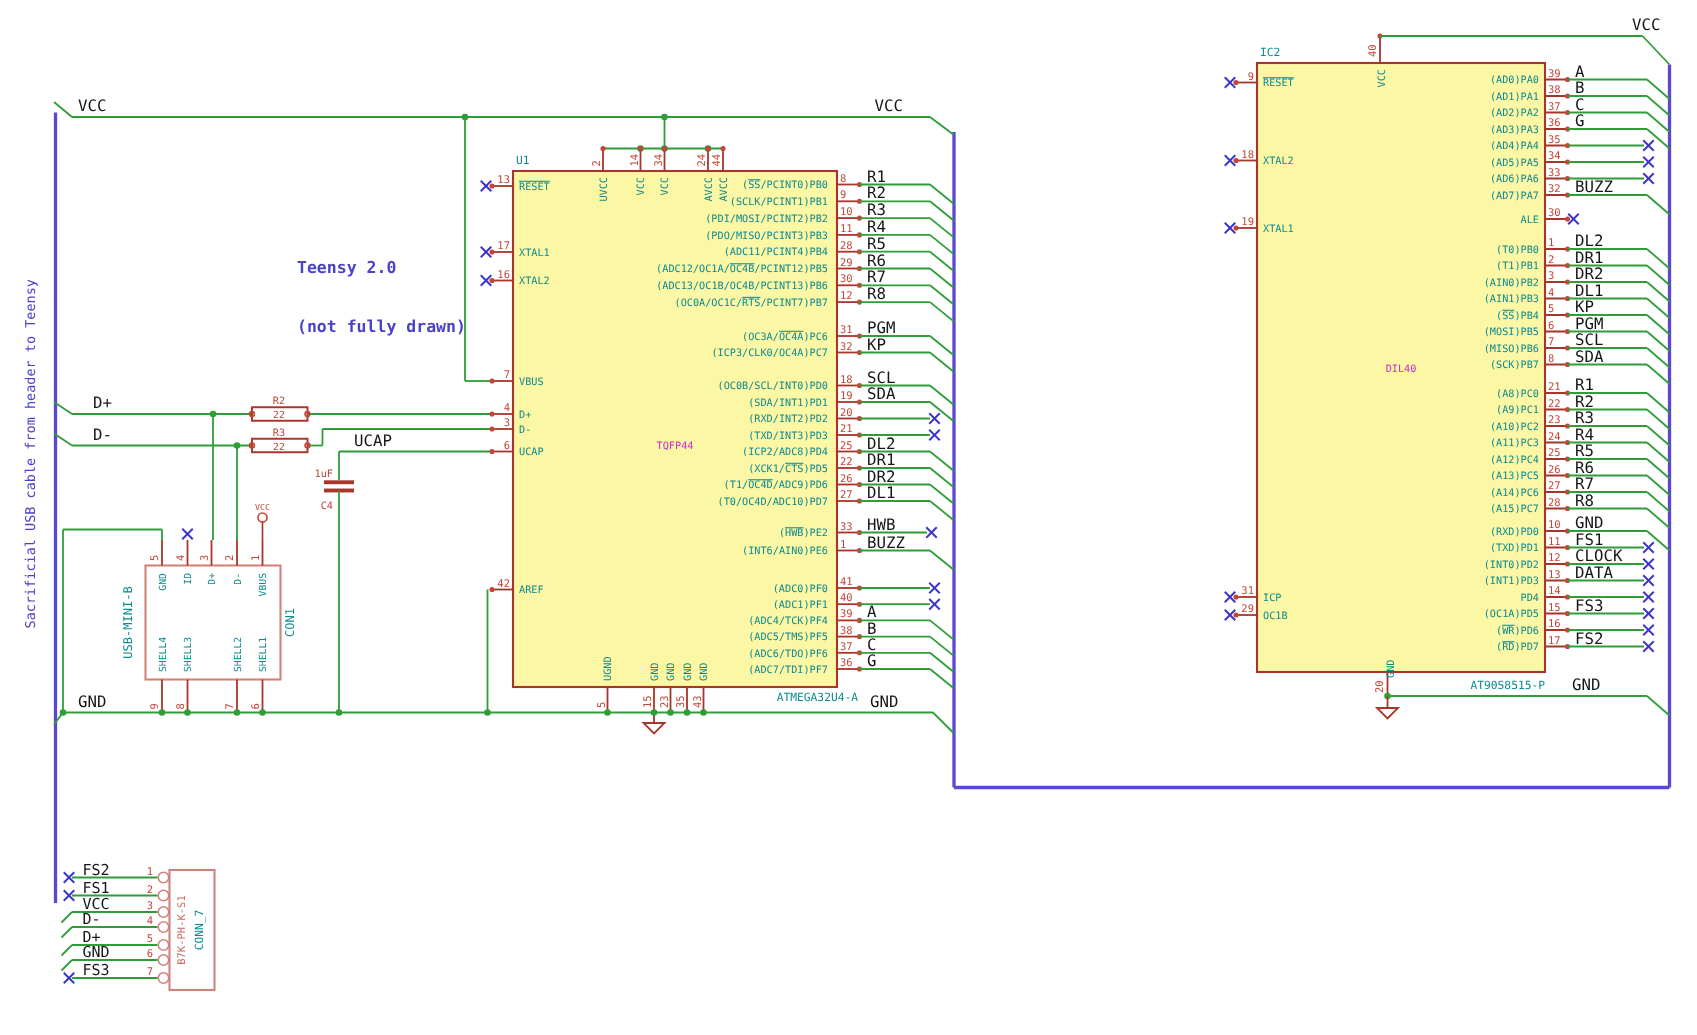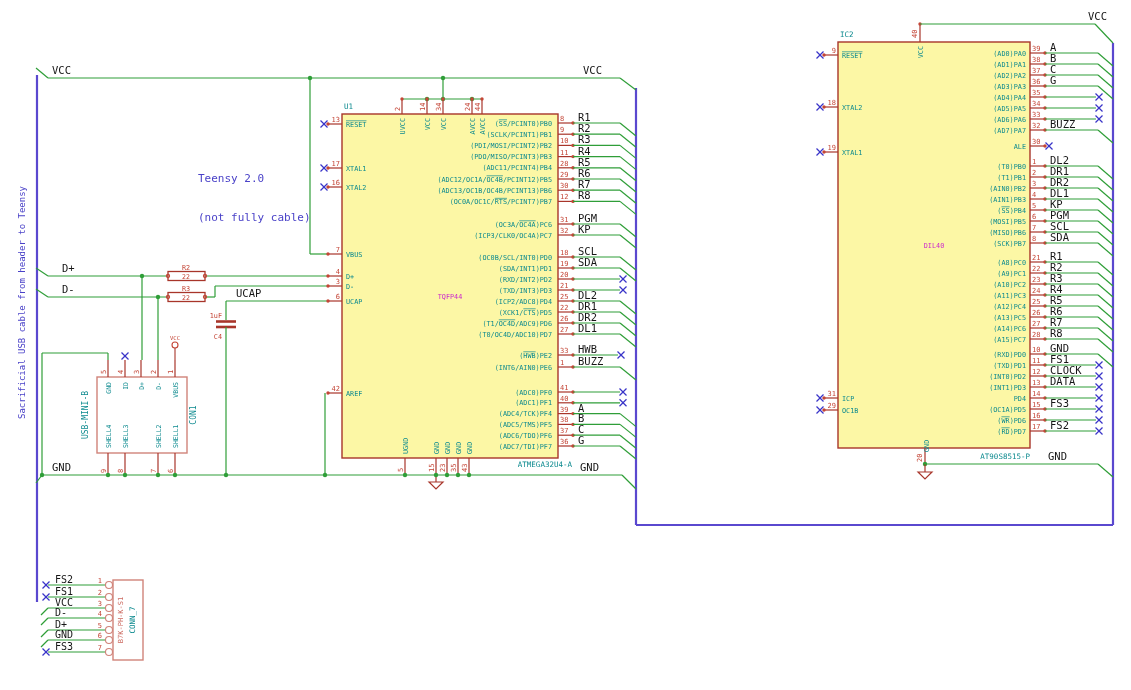--- a/index.html
+++ b/index.html
@@ -2,21 +2,21 @@
 <html><head>
 <meta charset="utf-8">
 <style>
   html,body{margin:0;padding:0;background:#ffffff;}
   #canvas{position:relative;width:1131px;height:690px;background:#fff;overflow:hidden;
           font-family:"DejaVu Sans Mono",monospace;}
   #schematic{position:absolute;left:0;top:0;}
   .note{position:absolute;color:#4a42c8;font-size:11px;line-height:13px;white-space:pre;}
   #left-cable-note{left:-118px;top:296px;width:280px;text-align:center;font-size:9px;
                    transform:rotate(-90deg);transform-origin:center;}
-  #teensy-note{left:198px;top:146px;}
+  #teensy-note{left:198px;top:146px;font-weight:bold;}
   #ribbon-note{left:780px;top:506px;}
   text{font-family:"DejaVu Sans Mono",monospace;}
 </style>
 </head>
 <body>
 
 <div id="canvas">
   <svg id="schematic" width="1131" height="690" viewBox="0 0 1131 690">
       <line x1="37" y1="75" x2="37" y2="602" stroke="#5a48cf" stroke-width="2.2"></line>
       <line x1="636" y1="88" x2="636" y2="525" stroke="#5a48cf" stroke-width="2.2"></line>
@@ -711,16 +711,16 @@
       <text x="1048" y="460" font-size="10.5" fill="#161616"><tspan>GND</tspan></text>
       <text x="840" y="37" font-size="7.5" fill="#0d8a8f"><tspan>IC2</tspan></text>
       <text x="934" y="248" font-size="6.8" fill="#cc29cc" text-anchor="middle"><tspan>DIL40</tspan></text>
       <text x="1030" y="459" font-size="7.5" fill="#0d8a8f" text-anchor="end"><tspan>AT90S8515-P</tspan></text>
     </svg>
 
   <div class="note" id="left-cable-note" style="color: rgb(74, 66, 200);">Sacrificial USB cable from header to Teensy</div>
 
   <div class="note" id="teensy-note" style="color: rgb(74, 66, 200);">
     <div>Teensy 2.0</div>
-    <div>(not fully cable)</div>
+    <div>(not fully drawn)</div>
   </div>
 
 </div>
 
 </body></html>

